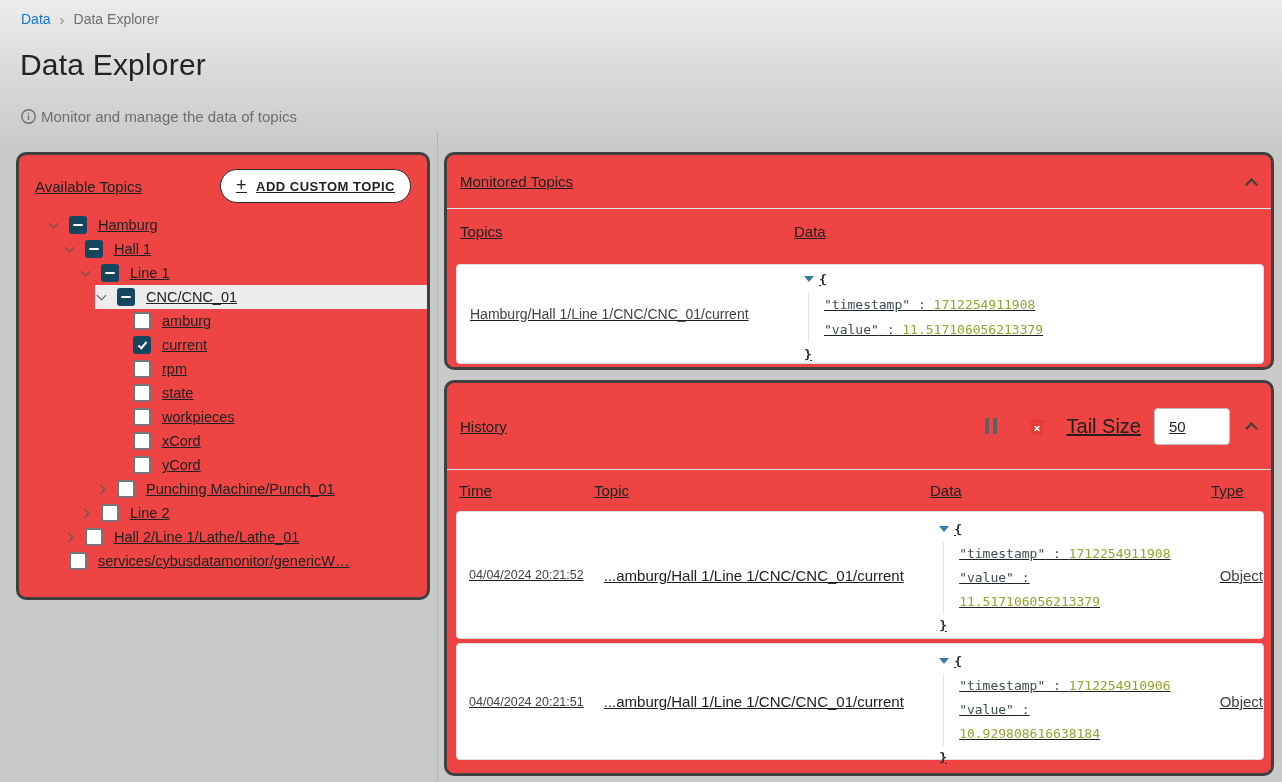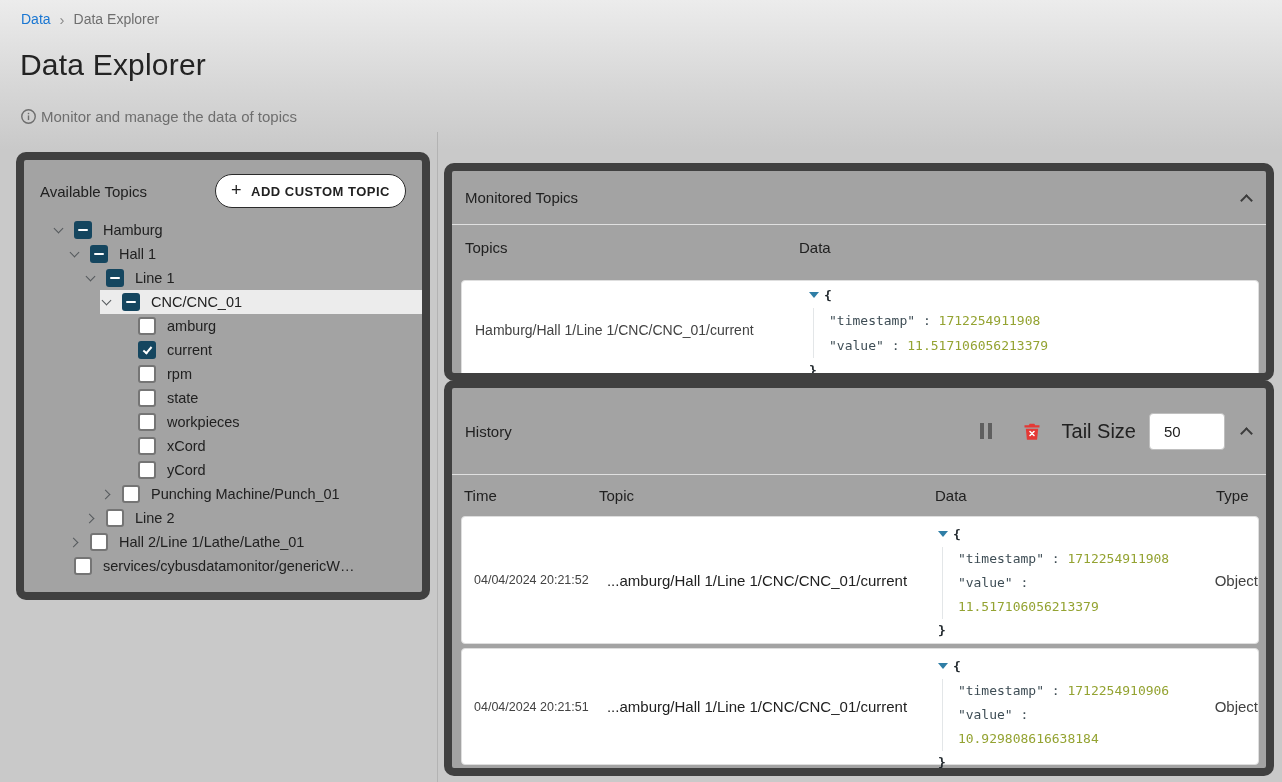--- a/index.html
+++ b/index.html
@@ -14,23 +14,23 @@
   
   .breadcrumb { position:absolute; left:21px; top:11px; font-size:14px; display:flex; align-items:center; gap:9px; }
   .bc-link { color:#1976D2; cursor:pointer; }
   .bc-sep { color:#8a8a8a; font-size:15px; line-height:1; }
   .bc-current { color:#6f6f6f; }
   .page-title { position:absolute; left:20px; top:48px; font-size:30px; font-weight:500; color:#232323; letter-spacing:.2px; }
   .subtitle { position:absolute; left:20px; top:108px; display:flex; align-items:center; gap:4px; color:#6e6e6e; font-size:15px; }
   .subtitle svg { display:block; }
 
   
-  .panel { position:absolute; background:#a3a3a3; border:8px solid #404040; border-radius:10px; overflow:hidden; }
+  .panel { position:absolute; background:#ef4444; border:3px solid #404040; border-radius:10px; overflow:hidden;text-decoration:underline; }
   .panel-left  { left:16px;  top:152px; width:414px; height:448px; }
-  .panel-mon   { left:444px; top:163px; width:830px; height:218px; }
+  .panel-mon   { left:444px; top:152px; width:830px; height:218px; }
   .panel-hist  { left:444px; top:380px; width:830px; height:396px; }
 
   
   .at-inner { padding:12px 16px 0 16px; }
   .at-head { display:flex; align-items:center; justify-content:space-between; height:38px; }
   .at-title { font-size:15px; }
   .add-btn { display:flex; align-items:center; gap:9px; height:34px; padding:0 15px; border:1px solid #2b2b2b;
              border-radius:17px; background:#fff; font-size:13px; font-weight:700; letter-spacing:.5px; color:#212121; cursor:pointer;
              font-family:"Liberation Sans", sans-serif; }
   .add-btn .plus { font-size:18px; font-weight:400; line-height:1; margin-top:-2px; }

